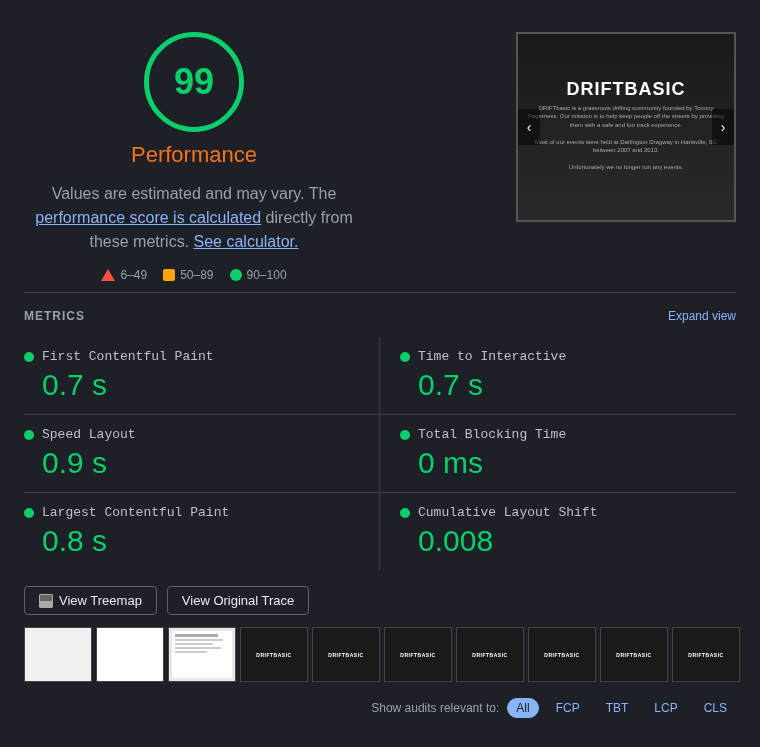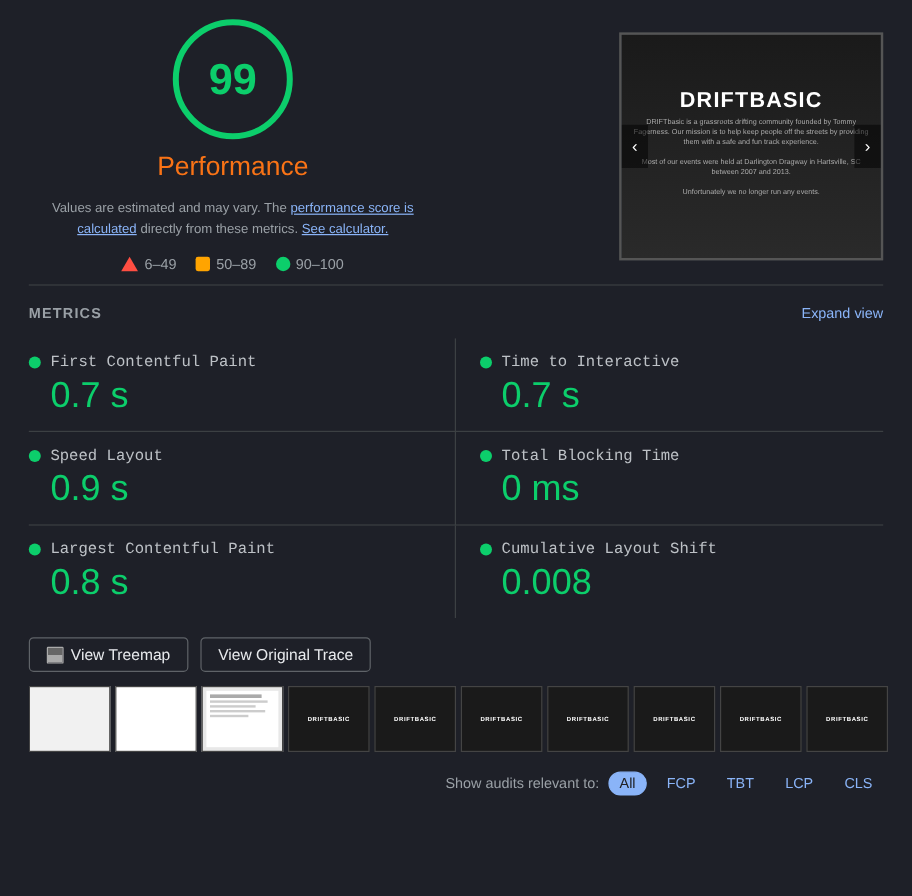--- a/index.html
+++ b/index.html
@@ -8,22 +8,22 @@
       color: #e8eaed;
       font-family: 'Segoe UI', Arial, sans-serif;
       font-size: 14px;
       width: 760px;
       min-height: 747px;
       overflow-x: hidden;
     }
     .top-section {
       display: flex;
       flex-direction: row;
-      align-items: center;
-      padding: 16px 24px 10px 24px;
+      align-items: flex-start;
+      padding: 32px 24px 10px 24px;
       gap: 36px;
     }
     .score-section {
       display: flex;
       flex-direction: column;
       align-items: center;
       flex: 0 0 auto;
       min-width: 220px;
     }
     .score-circle {
@@ -42,21 +42,21 @@
       font-weight: 700;
       color: #0cce6b;
     }
     .score-label {
       font-size: 22px;
       font-weight: 500;
       color: #f97316;
       margin-bottom: 14px;
     }
     .score-note {
-      font-size: 11px;
+      font-size: 16px;
       color: #9aa0a6;
       text-align: center;
       max-width: 340px;
       line-height: 1.5;
       margin-bottom: 10px;
     }
     .score-note a {
       color: #8ab4f8;
       text-decoration: underline;
     }

